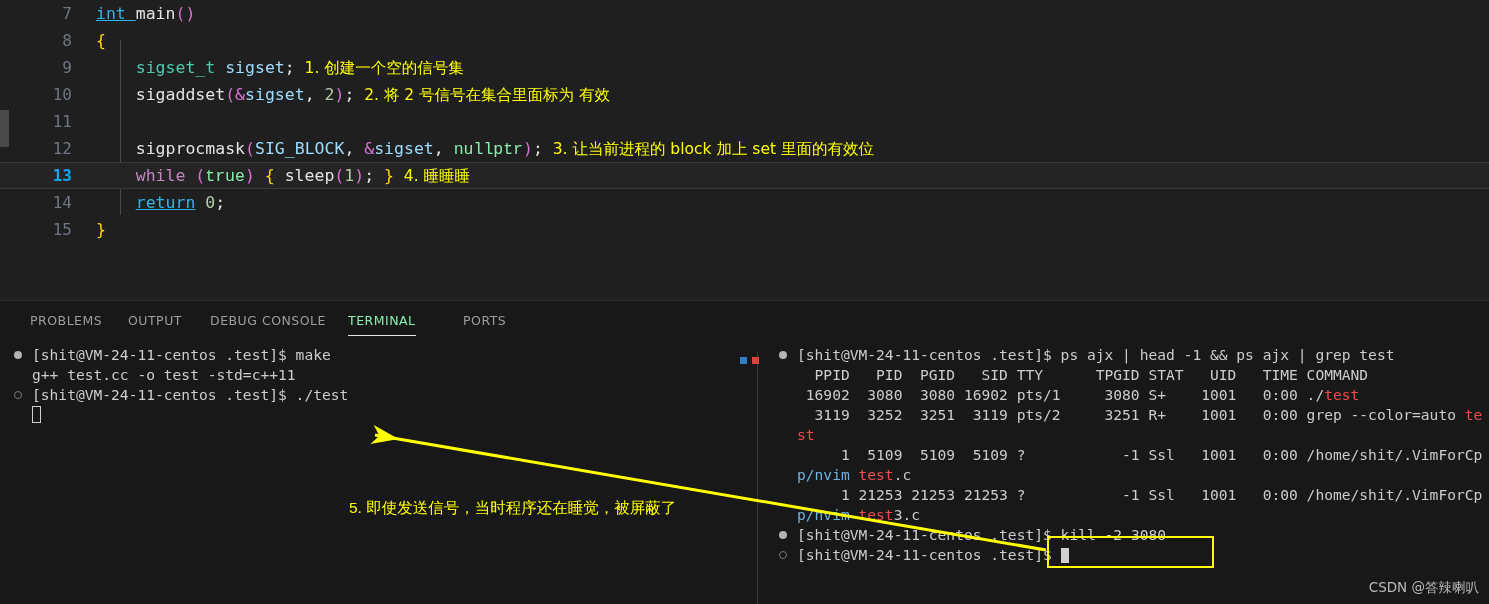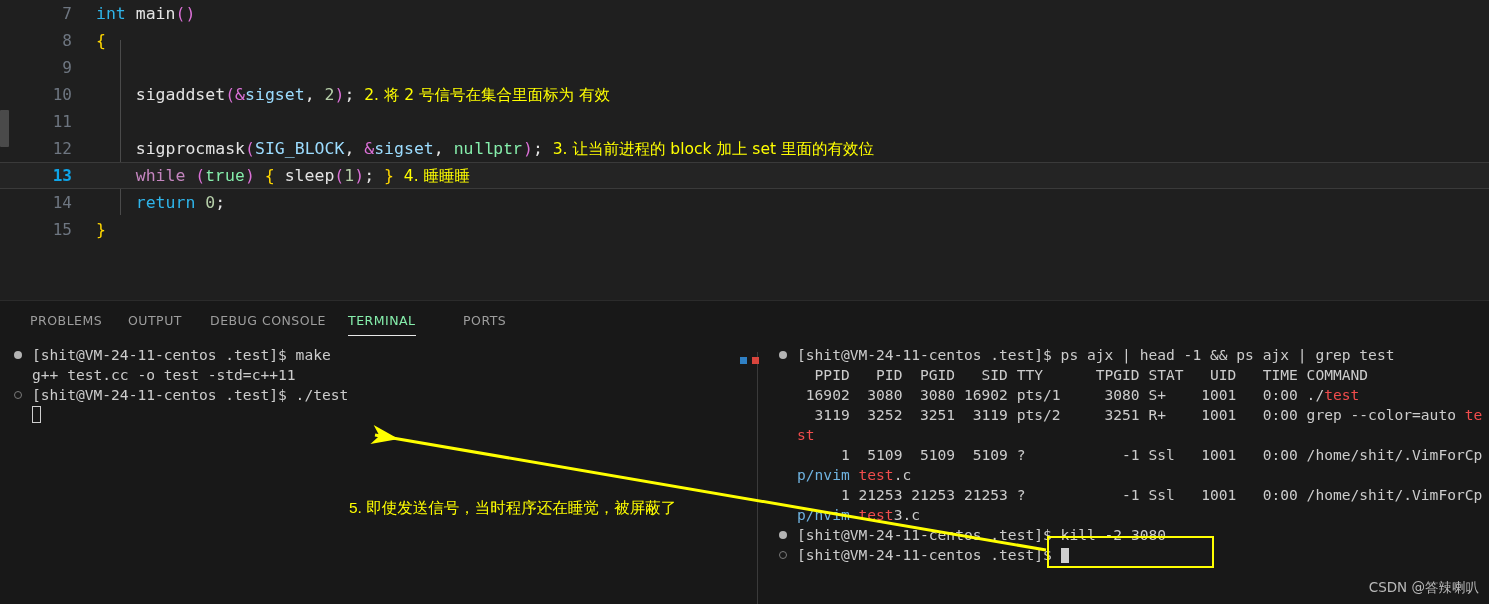--- a/index.html
+++ b/index.html
@@ -32,21 +32,21 @@
     color:#6e7681;font-size:16px;
   }
   .code-line.active .ln{color:#0ea5e9;font-weight:bold;}
   .code{position:absolute;left:96px;top:0;}
   .indent-guide{
     position:absolute;left:120px;top:40px;width:1px;height:175px;background:#4a4a4a;
   }
 
   
   .t-kw     {color:#c586c0;}
-  .t-ctrl   {color:#2fb4e9;}
+  .t-ctrl   {color:#2fb4e9;text-decoration:underline;}
   .t-type   {color:#4ec9b0;}
   .t-var    {color:#9cdcfe;}
   .t-fn     {color:#e4e4e4;}
   .t-punct  {color:#e4e4e4;}
   .t-paren  {color:#da70d6;}
   .t-brace  {color:#ffd700;}
   .t-num    {color:#b5cea8;}
   .t-const  {color:#86efac;font-family:Liberation Mono, monospace;}
   .t-plain  {color:#e4e4e4;}
   .cmt-cn{
@@ -132,21 +132,21 @@
 <body>
 
 <div class="root">
 
   <div id="editor">
     <div id="edge-scroll"></div>
     <div class="indent-guide"></div>
     <div id="code-lines">
         <div class="code-line"><span class="ln">7</span><span class="code"><span class="t-ctrl">int </span><span class="t-fn">main</span><span class="t-paren">()</span></span></div>
         <div class="code-line"><span class="ln">8</span><span class="code"><span class="t-brace">{</span></span></div>
-        <div class="code-line"><span class="ln">9</span></div>
+        <div class="code-line"><span class="ln">9</span><span class="code"><span class="t-plain">    </span><span class="t-type">sigset_t</span><span class="t-plain"> </span><span class="t-var">sigset</span><span class="t-punct">;</span><span class="cmt-cn">  1. 创建一个空的信号集</span></span></div>
         <div class="code-line"><span class="ln">10</span><span class="code"><span class="t-plain">    </span><span class="t-fn">sigaddset</span><span class="t-paren">(</span><span class="t-paren">&amp;</span><span class="t-var">sigset</span><span class="t-punct">, </span><span class="t-num">2</span><span class="t-paren">)</span><span class="t-punct">;</span><span class="cmt-cn">  2. 将 2 号信号在集合里面标为 有效</span></span></div>
         <div class="code-line"><span class="ln">11</span><span class="code"></span></div>
         <div class="code-line"><span class="ln">12</span><span class="code"><span class="t-plain">    </span><span class="t-fn">sigprocmask</span><span class="t-paren">(</span><span class="t-var">SIG_BLOCK</span><span class="t-punct">, </span><span class="t-paren">&amp;</span><span class="t-var">sigset</span><span class="t-punct">, </span><span class="t-const">nullptr</span><span class="t-paren">)</span><span class="t-punct">;</span><span class="cmt-cn">  3. 让当前进程的 block 加上 set 里面的有效位</span></span></div>
         <div class="code-line active"><span class="ln">13</span><span class="code"><span class="t-plain">    </span><span class="t-kw">while</span><span class="t-plain"> </span><span class="t-paren">(</span><span class="t-const">true</span><span class="t-paren">)</span><span class="t-plain"> </span><span class="t-brace">{</span><span class="t-plain"> </span><span class="t-fn">sleep</span><span class="t-paren">(</span><span class="t-num">1</span><span class="t-paren">)</span><span class="t-punct">;</span><span class="t-plain"> </span><span class="t-brace">}</span><span class="cmt-cn">  4. 睡睡睡</span></span></div>
         <div class="code-line"><span class="ln">14</span><span class="code"><span class="t-plain">    </span><span class="t-ctrl">return</span><span class="t-plain"> </span><span class="t-num">0</span><span class="t-punct">;</span></span></div>
         <div class="code-line"><span class="ln">15</span><span class="code"><span class="t-brace">}</span></span></div>
       </div>
   </div>
 
   <div id="panel">

